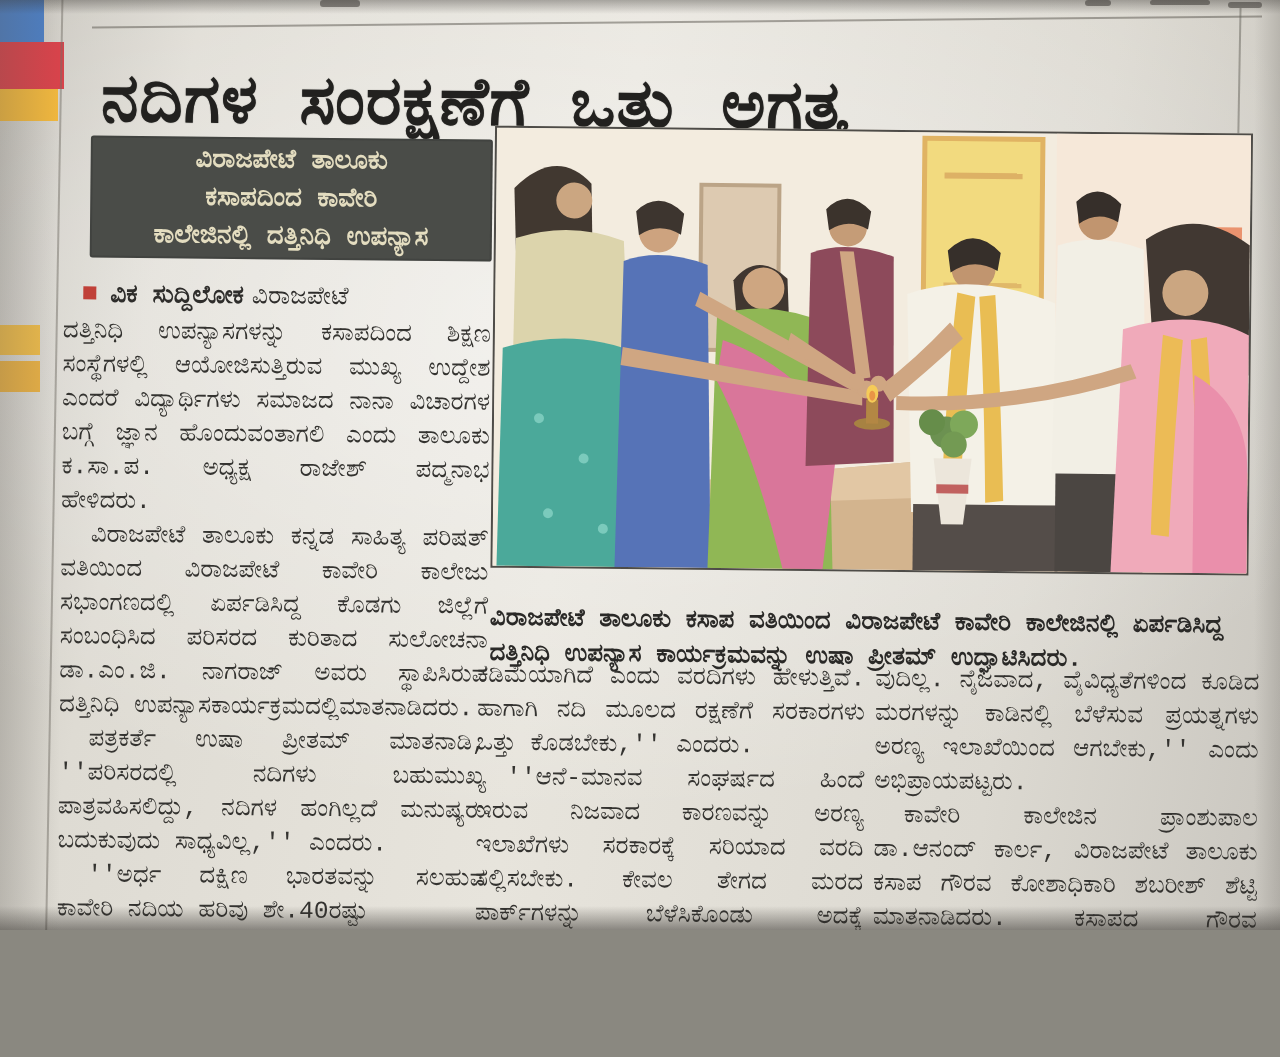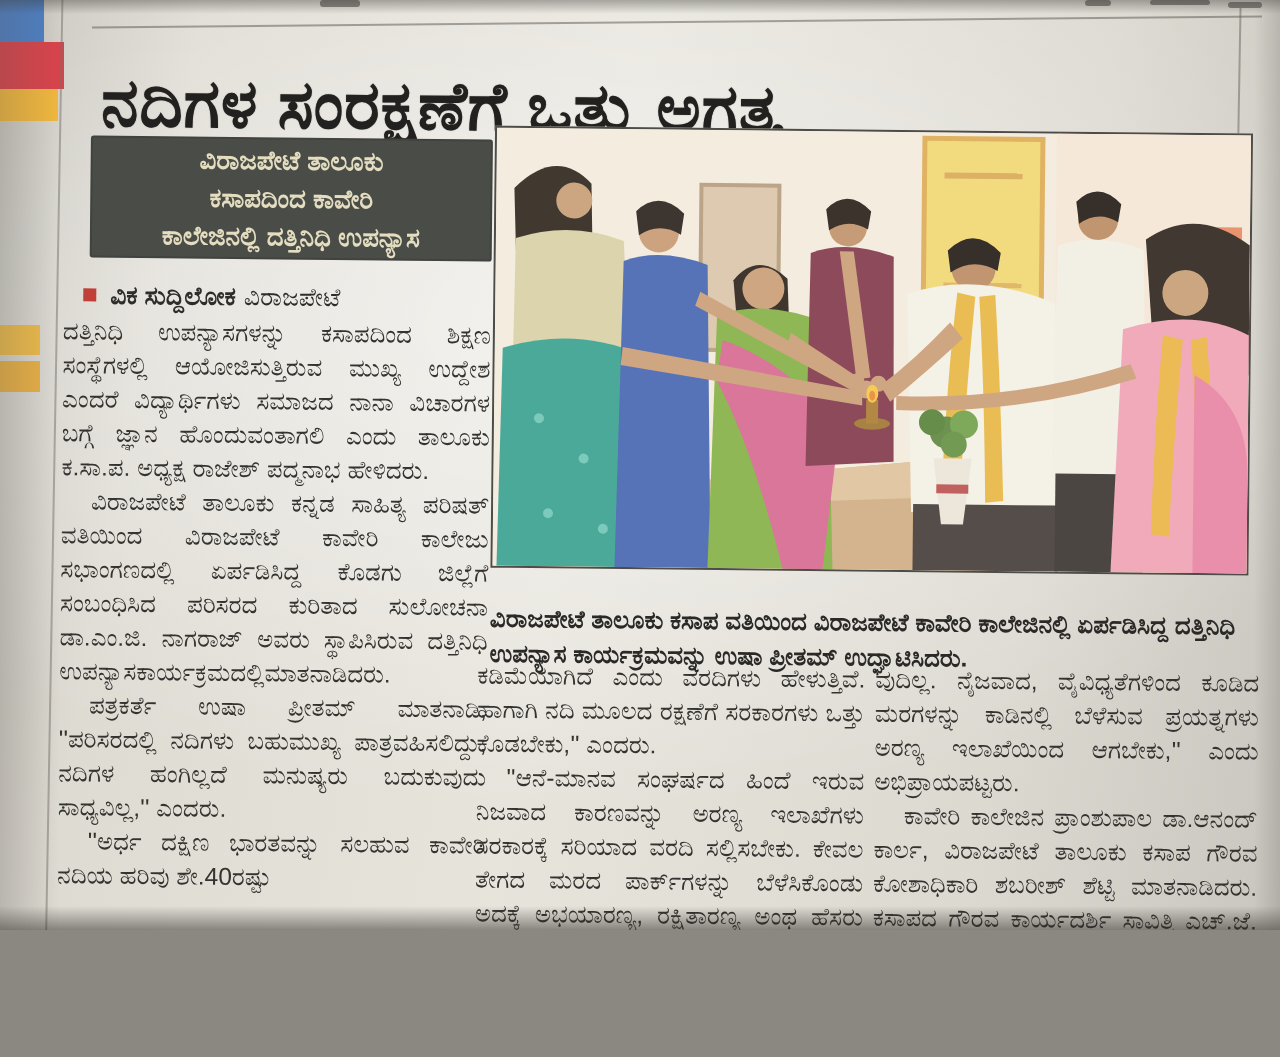--- a/index.html
+++ b/index.html
@@ -1,18 +1,18 @@
 <!DOCTYPE html>
 <html lang="kn"><head>
 <meta charset="utf-8">
 <style>
   html,body{margin:0;padding:0;background:#8a8880;}
   .scan{
     position:relative;width:1280px;height:930px;overflow:hidden;
-    font-family:Liberation Sans, sans-serif;
+    font-family:Liberation Mono, monospace;
     background:
       radial-gradient(1200px 700px at 45% 35%, rgba(255,255,255,.55), rgba(255,255,255,0) 70%),
       linear-gradient(100deg,#c6c3bc 0%,#dedbd3 14%,#e7e4dc 45%,#dcd9d1 78%,#c9c6bf 100%);
   }
   
   .shade{position:absolute;pointer-events:none;}
   .shade.top{left:0;top:0;width:100%;height:14px;background:linear-gradient(to bottom,rgba(55,52,48,.38),rgba(55,52,48,0));}
   .shade.bottom{left:0;bottom:0;width:100%;height:24px;background:linear-gradient(to top,rgba(45,42,38,.5),rgba(45,42,38,0));}
   .shade.left{left:0;top:0;width:60px;height:100%;background:linear-gradient(to right,rgba(90,86,80,.25),rgba(90,86,80,0));}
   .shade.right{right:0;top:0;width:26px;height:100%;background:linear-gradient(to left,rgba(90,86,80,.22),rgba(90,86,80,0));}

